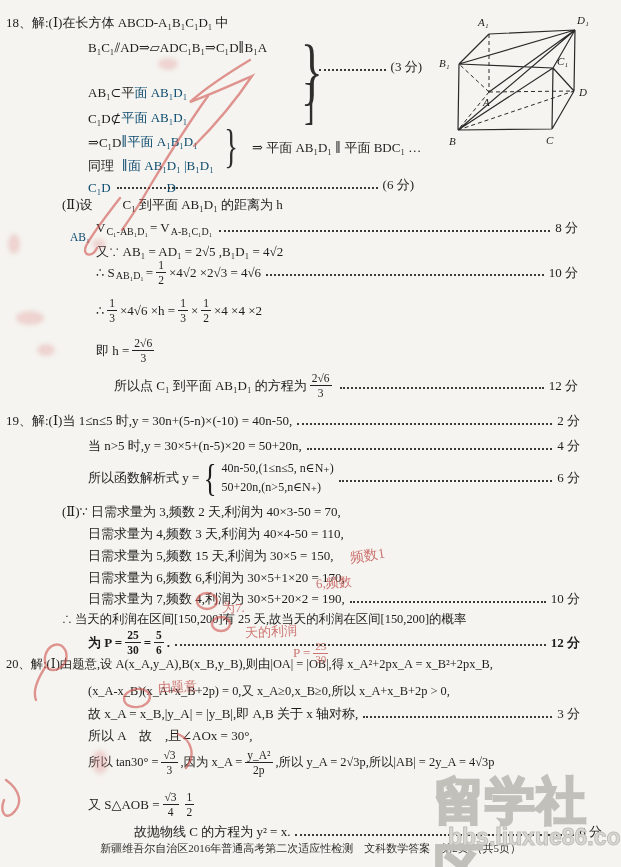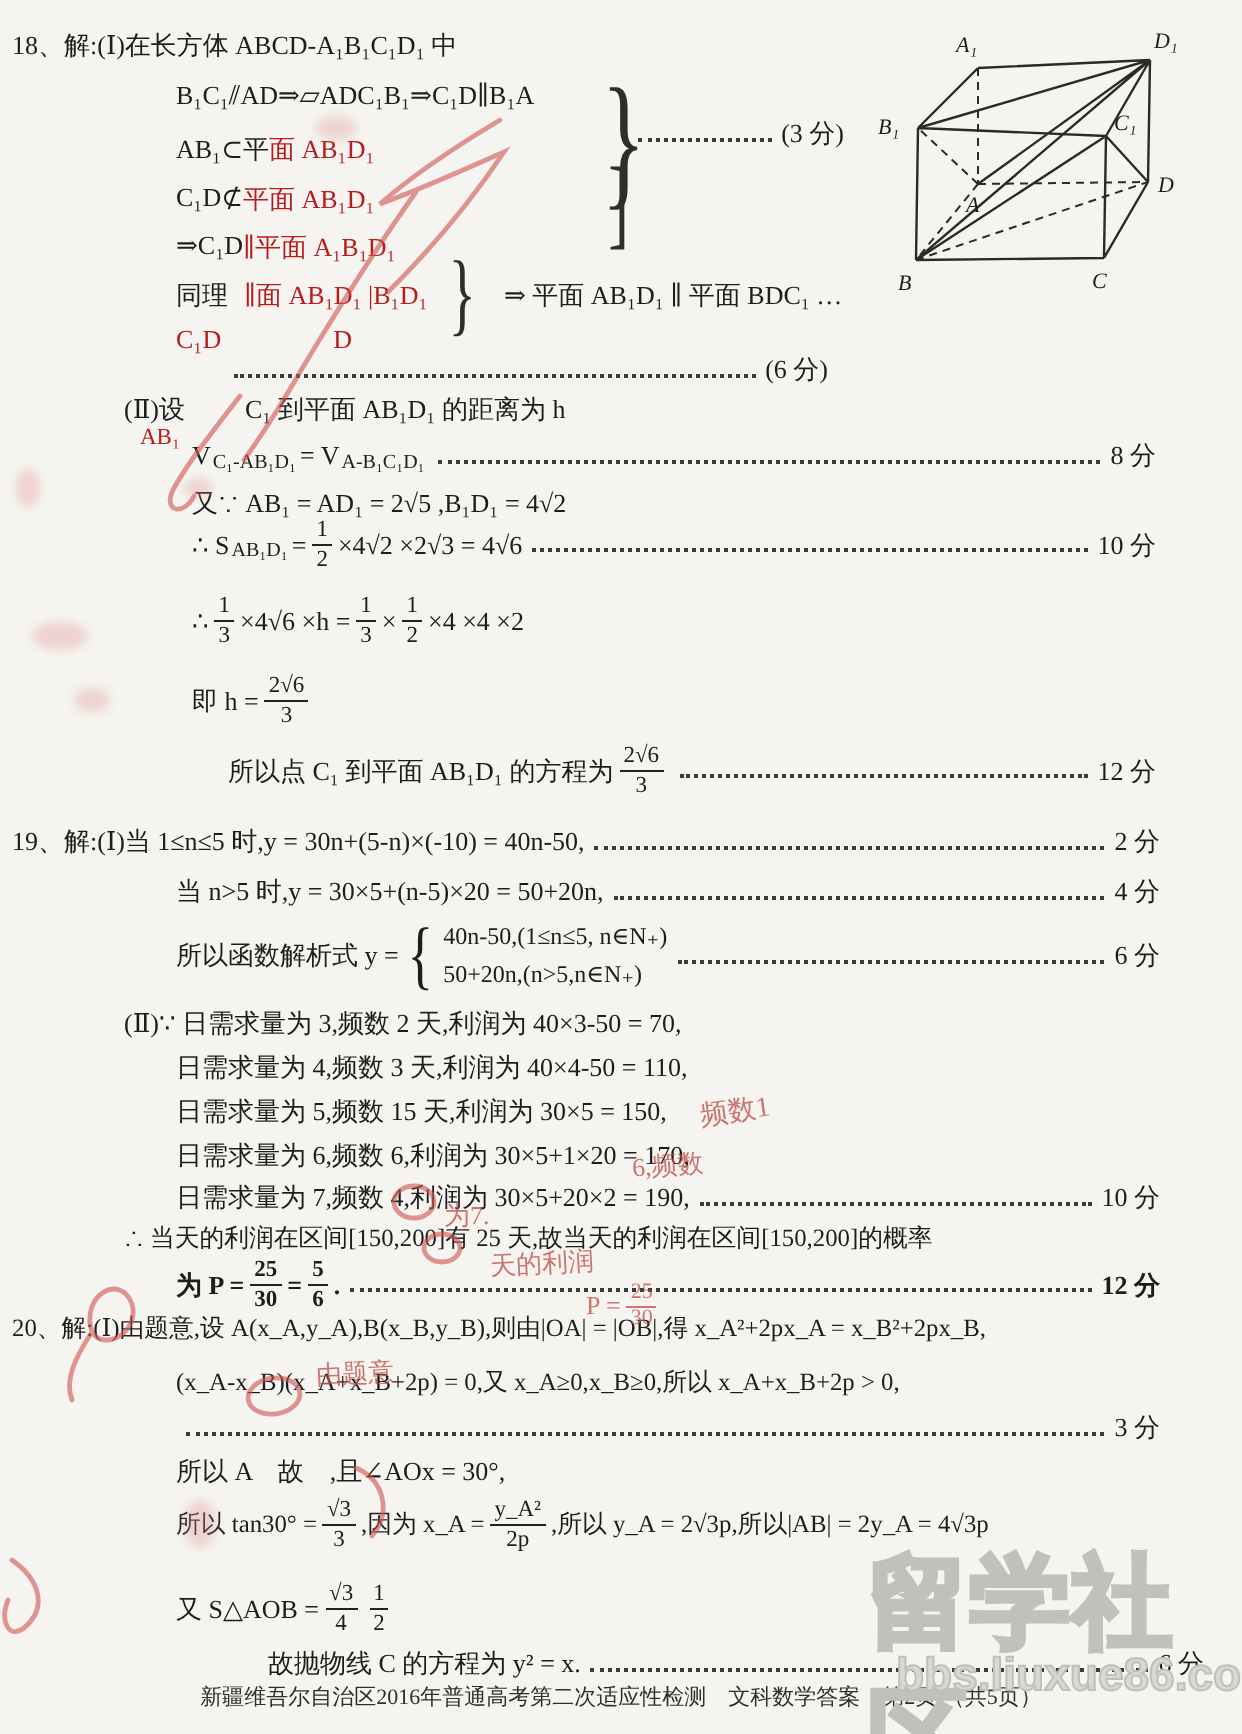--- a/index.html
+++ b/index.html
@@ -3,30 +3,30 @@
 <meta charset="utf-8">
 <style>
   html,body{margin:0;padding:0;}
   body{
     width:621px;height:867px;overflow:hidden;position:relative;
     background:#f5f4f0;
     font-family:"Liberation Serif","DejaVu Serif",serif;
     color:#1d1d1b;
   }
   #page{position:absolute;inset:0;z-index:1;}
-  .row{position:absolute;display:flex;align-items:flex-start;white-space:nowrap;font-size:13px;}
+  .row{position:absolute;display:flex;align-items:flex-end;white-space:nowrap;font-size:13px;}
   .mid{align-items:center;}
   .small{font-size:12.4px;}
   .dots{flex:1 1 auto;min-width:14px;border-bottom:2px dotted #3b3b38;align-self:center;margin:5px 5px 0;}
   .score{white-space:nowrap;}
   .frac{display:inline-flex;flex-direction:column;align-items:center;line-height:1.05;font-size:11.5px;margin:0 3px;}
   .frac .fn{border-bottom:1px solid #222;padding:0 2px 1px;}
   .frac .fd{padding-top:1px;}
   .sub{font-size:10px;transform:translateY(3px);margin:0 2px 0 1px;}
-  .faded{color:#b91c1c;}
+  .faded{color:#0c4a6e;margin-top:18px;}
   .brace{position:absolute;color:#2e2e2c;line-height:1;transform:scaleX(.62);transform-origin:center;z-index:1;}
   .cbrace{font-size:38px;line-height:1;transform:scaleX(.7);margin:0 2px;}
   .cases{display:flex;flex-direction:column;font-size:12px;line-height:1.55;}
   .rednote{position:absolute;color:#c2514e;opacity:.78;font-size:13px;white-space:nowrap;z-index:5;font-family:"Liberation Serif",serif;}
   .redfrac{display:inline-flex;flex-direction:column;align-items:center;line-height:1;font-size:11px;margin-left:3px;}
   .redfrac .fn{border-bottom:1px solid #c2514e;padding:0 2px 1px;}
   #scribbles{position:absolute;inset:0;z-index:4;pointer-events:none;}
   #cube{position:absolute;left:430px;top:6px;z-index:1;}
   .wm-title{
     position:absolute;left:434px;top:768px;z-index:3;
@@ -234,20 +234,21 @@
     <span class="score">12 分</span>
   </div>
 
   <div class="row small" style="left:6px;top:656px;">
     <span>20、解:(Ⅰ)由题意,设 A(x_A,y_A),B(x_B,y_B),则由|OA| = |OB|,得 x_A²+2px_A = x_B²+2px_B,</span>
   </div>
   <div class="row small" style="left:88px;top:683px;">
     <span>(x_A-x_B)(x_A+x_B+2p) = 0,又 x_A≥0,x_B≥0,所以 x_A+x_B+2p &gt; 0,</span>
   </div>
   <div class="row" style="left:88px;top:705px;width:492px;">
+    <span>故 x_A = x_B,|y_A| = |y_B|,即 A,B 关于 x 轴对称,</span>
     <span class="dots"></span>
     <span class="score">3 分</span>
   </div>
   <div class="row" style="left:88px;top:727px;">
     <span>所以 A　故　,且∠AOx = 30°,</span>
   </div>
 
   <div class="row mid small" style="left:88px;top:749px;">
     <span>所以 tan30° =</span>
     <span class="frac">

